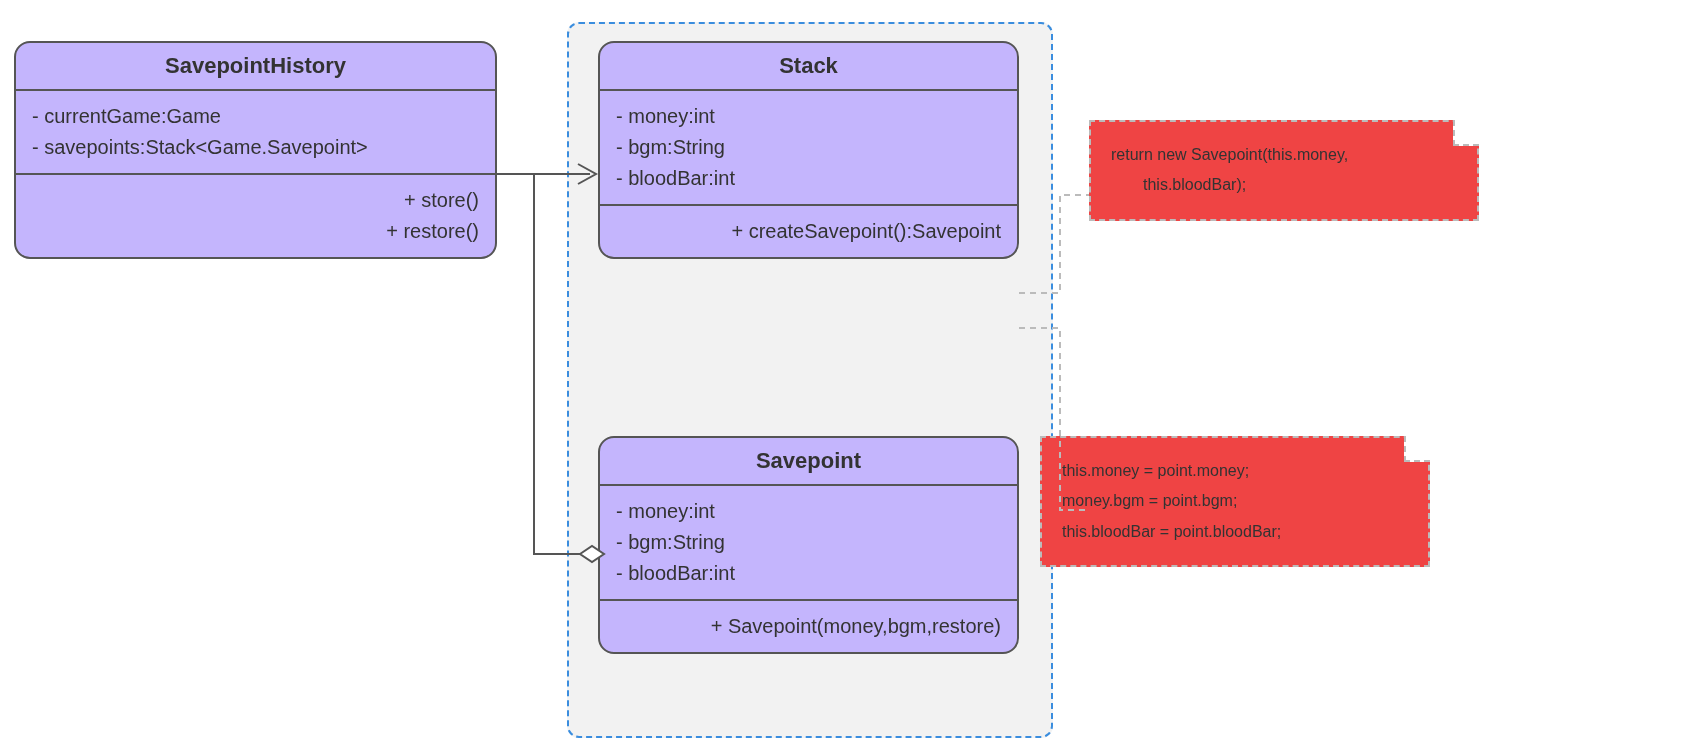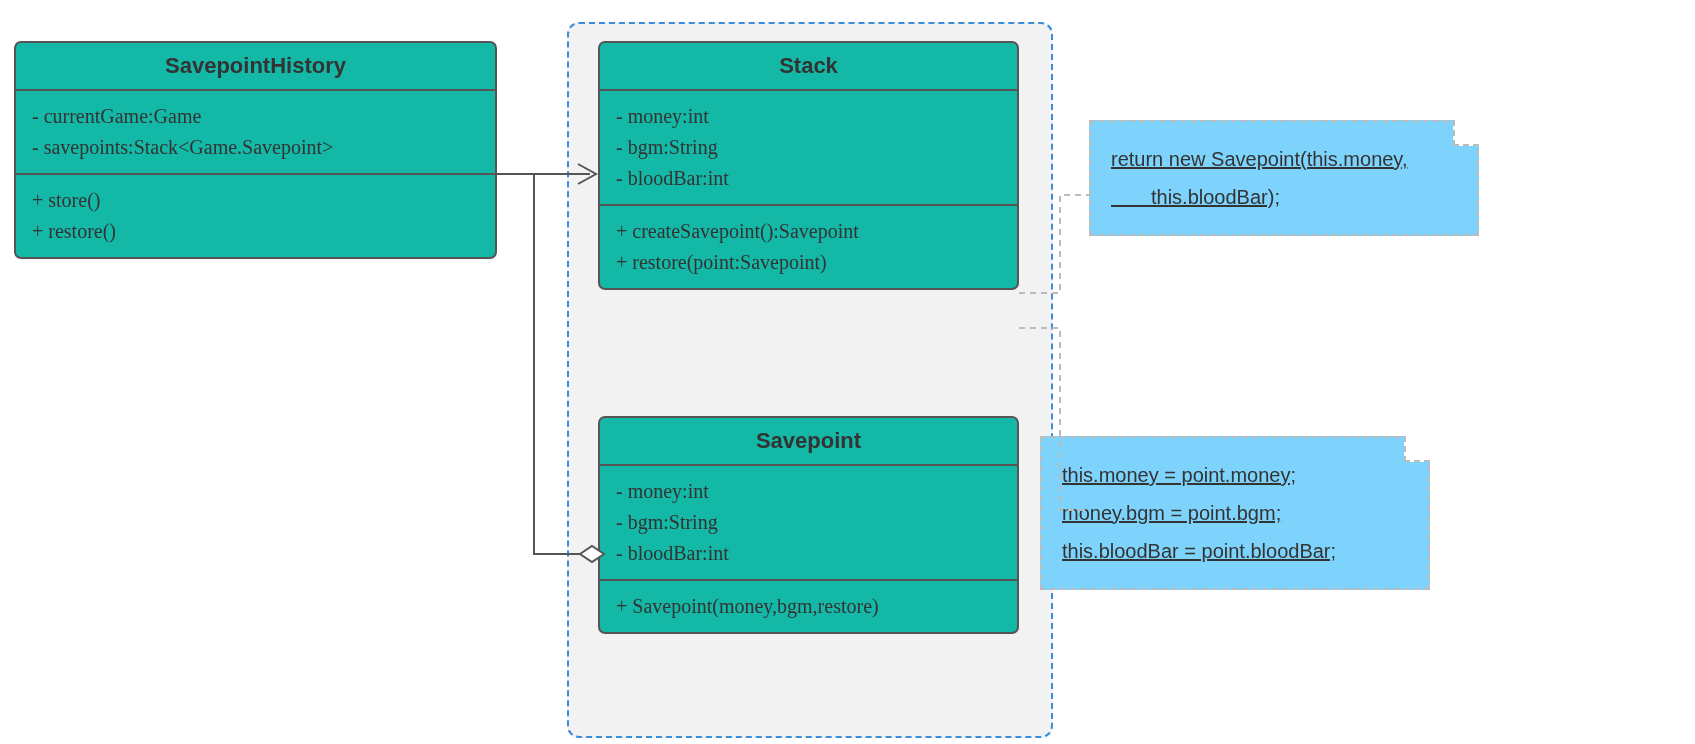--- a/index.html
+++ b/index.html
@@ -8,60 +8,60 @@
     padding: 0;
     font-family: Arial, "Helvetica Neue", sans-serif;
     background: #fff;
     width: 1695px;
     height: 744px;
     position: relative;
   }
   .uml-class {
     position: absolute;
     border: 2px solid #555;
-    border-radius: 7px;
-    background: #14b8a6;
+    border-radius: 16px;
+    background: #c4b5fd;
     overflow: hidden;
   }
   .uml-title {
     text-align: center;
     font-weight: bold;
     font-size: 22px;
     padding: 10px 16px;
     border-bottom: 2px solid #555;
     color: #333;
   }
   .uml-section {
     padding: 10px 16px;
-    font-family: Liberation Serif, serif;
+    font-family: Liberation Sans, sans-serif;
     font-size: 20px;
     color: #333;
   }
   .uml-section + .uml-section {
     border-top: 2px solid #555;
+    text-align: right;
   }
   .uml-row {
     padding: 4px 0;
     white-space: nowrap;
   }
   .package-box {
     position: absolute;
     border: 2px dashed #3a8dde;
     background: #f2f2f2;
     border-radius: 12px;
   }
   .note {
     position: absolute;
     border: 2px dashed #bbb;
-    background: #7dd3fc;
+    background: #ef4444;
     padding: 18px 20px;
-    font-size: 20px;
+    font-size: 16px;
     color: #333;
     line-height: 1.9;
-    text-decoration: underline;
   }
   .note-corner {
     position: absolute;
     top: -2px;
     right: -2px;
     width: 26px;
     height: 26px;
     border-left: 2px dashed #bbb;
     border-bottom: 2px dashed #bbb;
     background: #fff;
@@ -93,25 +93,24 @@
 
 <div class="uml-class" style="left:598px; top:41px; width:421px;">
   <div class="uml-title">Stack</div>
   <div class="uml-section">
     <div class="uml-row">- money:int</div>
     <div class="uml-row">- bgm:String</div>
     <div class="uml-row">- bloodBar:int</div>
   </div>
   <div class="uml-section">
     <div class="uml-row">+ createSavepoint():Savepoint</div>
-    <div class="uml-row">+ restore(point:Savepoint)</div>
   </div>
 </div>
 
-<div class="uml-class" style="left:598px; top:416px; width:421px;">
+<div class="uml-class" style="left:598px; top:436px; width:421px;">
   <div class="uml-title">Savepoint</div>
   <div class="uml-section">
     <div class="uml-row">- money:int</div>
     <div class="uml-row">- bgm:String</div>
     <div class="uml-row">- bloodBar:int</div>
   </div>
   <div class="uml-section">
     <div class="uml-row">+ Savepoint(money,bgm,restore)</div>
   </div>
 </div>

